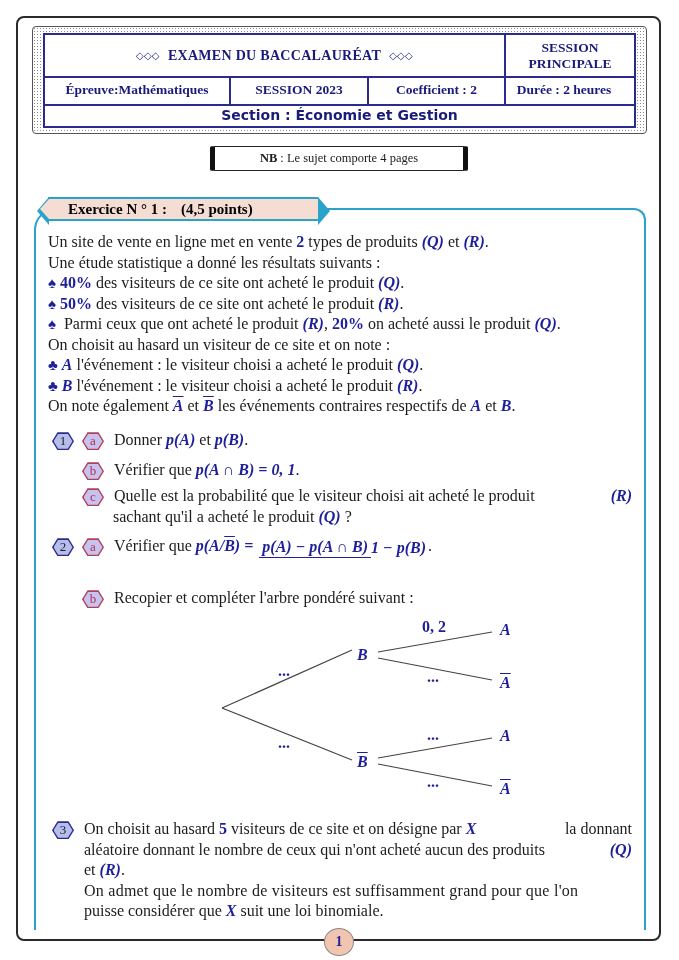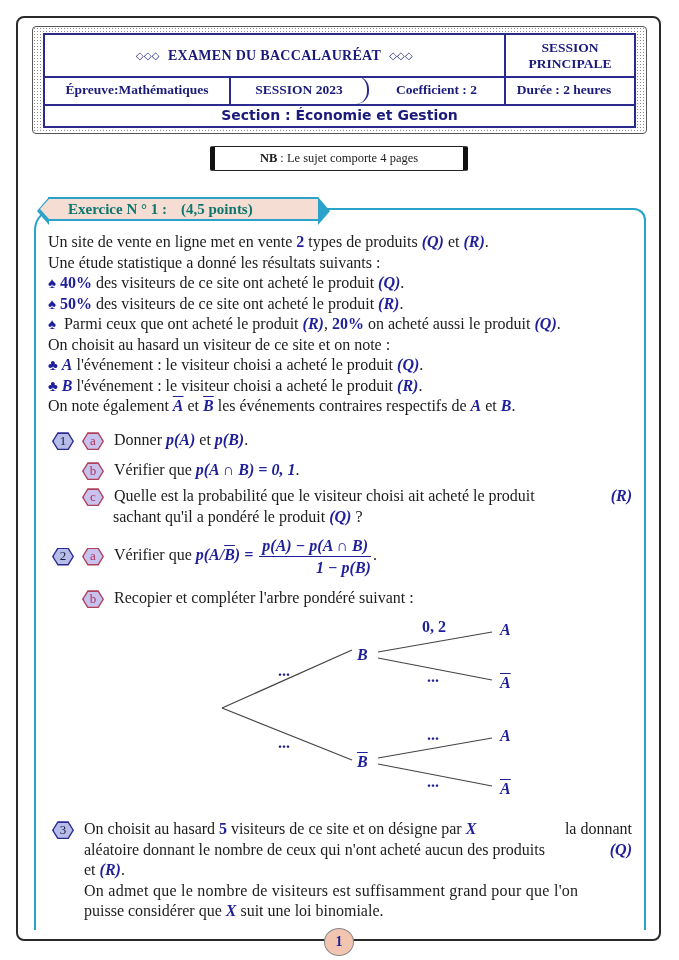--- a/index.html
+++ b/index.html
@@ -28,21 +28,21 @@
             border:1px solid #222; border-left:5px solid #111; border-right:5px solid #111;
             box-sizing:border-box; display:flex; align-items:center; justify-content:center;
             font-size:12.5px; font-family:"Liberation Serif",serif; border-radius:2px; }
   .nb-box b { margin-right:3px; }
   .ex-frame { position:absolute; left:34px; top:208px; width:612px; height:722px;
               border:2px solid #2aa2c9; border-bottom:none; border-radius:22px 12px 0 0;
               box-sizing:border-box; }
   .ex-tab { position:absolute; left:48px; top:197px; height:24px; width:270px;
             background:#f6ddd3; border:2px solid #2aa2c9; border-left:none; border-right:none;
             display:flex; align-items:center; padding-left:20px; box-sizing:border-box;
-            font-family:"Liberation Serif",serif; font-weight:bold; color:#0f766e; font-size:15px; }
+            font-family:"Liberation Serif",serif; font-weight:bold; color:#000000; font-size:15px; }
   .ex-tab::before { content:""; position:absolute; left:-11px; top:-2px; width:0; height:0;
                     border-top:14px solid transparent; border-bottom:14px solid transparent;
                     border-right:12px solid #2aa2c9; }
   .ex-tab::after { content:""; position:absolute; right:-12px; top:-2px; width:0; height:0;
                    border-top:14px solid transparent; border-bottom:14px solid transparent;
                    border-left:12px solid #2aa2c9; }
   .tab-inner-l { position:absolute; left:-8px; top:0; width:0; height:0;
                  border-top:10px solid transparent; border-bottom:10px solid transparent;
                  border-right:9px solid #f6ddd3; }
   .tab-inner-r { position:absolute; right:-8px; top:0; width:0; height:0;
@@ -61,21 +61,21 @@
          clip-path:polygon(25% 0,75% 0,100% 50%,75% 100%,25% 100%,0 50%);
          font-size:13px; vertical-align:middle; position:relative; }
   .hex-num { background:#2b2b8f; }
   .hex-num span { position:absolute; inset:1.5px; background:#b6bde8; color:#1a1a3a;
                   clip-path:polygon(25% 0,75% 0,100% 50%,75% 100%,25% 100%,0 50%);
                   display:flex; align-items:center; justify-content:center; }
   .hex-let { background:#b0405a; }
   .hex-let span { position:absolute; inset:1.5px; background:#c7c3ee; color:#b0305a;
                   clip-path:polygon(25% 0,75% 0,100% 50%,75% 100%,25% 100%,0 50%);
                   display:flex; align-items:center; justify-content:center; }
-  .frac { display:inline-flex; flex-direction:column; align-items:flex-end; vertical-align:middle;
+  .frac { display:inline-flex; flex-direction:row; align-items:flex-start; vertical-align:middle;
           margin:0 2px; }
   .frac .num { border-bottom:1.5px solid #1f1f9a; padding:0 3px 1px; line-height:19px; }
   .frac .den { padding-top:1px; line-height:19px; }
   .tree { position:absolute; left:210px; top:610px; width:320px; height:200px; }
   .tree-label { position:absolute; font-family:"Liberation Serif",serif; color:#1f1f9a;
                 font-weight:bold; font-size:16px; }
   .tree-label.it { font-style:italic; }
   .footer-circle { position:absolute; left:324px; top:928px; width:30px; height:28px;
                    border-radius:50%; background:#f2c5b0; border:1.5px solid #8a8a8a;
                    box-sizing:border-box; display:flex; align-items:center; justify-content:center;
@@ -91,21 +91,21 @@
   <div class="hrow row1">
     <div class="hcell title-main" style="width:461px;">
       <span class="deco">◇◇◇</span>
       <span>EXAMEN DU BACCALAURÉAT</span>
       <span class="deco">◇◇◇</span>
     </div>
     <div class="hcell" style="width:128px; line-height:16px; padding:8px 14px;">SESSION PRINCIPALE</div>
   </div>
   <div class="hrow row2">
     <div class="hcell" style="width:186px;">Épreuve:Mathématiques</div>
-    <div class="hcell" style="width:138px;border-radius:13px;">SESSION 2023</div>
+    <div class="hcell" style="width:138px;">SESSION 2023</div>
     <div class="hcell" style="width:137px;">Coefficient : 2</div>
     <div class="hcell" style="width:116px;">Durée : 2 heures</div>
   </div>
   <div class="hrow row3">Section : Économie et Gestion</div>
 </div>
 
 <div class="nb-box">
   <b>NB</b>
   <span>: Le sujet comporte 4 pages</span>
 </div>
@@ -161,21 +161,21 @@
 </div>
 <div class="q-item" style="left:82px; top:486px; width:550px;">
   <div style="display:flex; justify-content:space-between;">
     <span><span class="hex hex-let">
           <span>c</span>
         </span>
     <span style="margin-left:6px;">Quelle est la probabilité que le visiteur choisi ait acheté le produit </span></span>
     <span class="m">(R)</span>
   </div>
   <div style="padding-left:31px;">
-    <span>sachant qu'il a pondéré le produit </span><span class="m">(Q)</span><span> ?</span>
+    <span>sachant qu'il a acheté le produit </span><span class="m">(Q)</span><span> ?</span>
   </div>
 </div>
 
 <div class="q-item" style="left:52px; top:536px;">
   <span class="hex hex-num">
       <span>2</span>
     </span>
   <span class="hex hex-let" style="margin-left:4px;">
       <span>a</span>
     </span>

